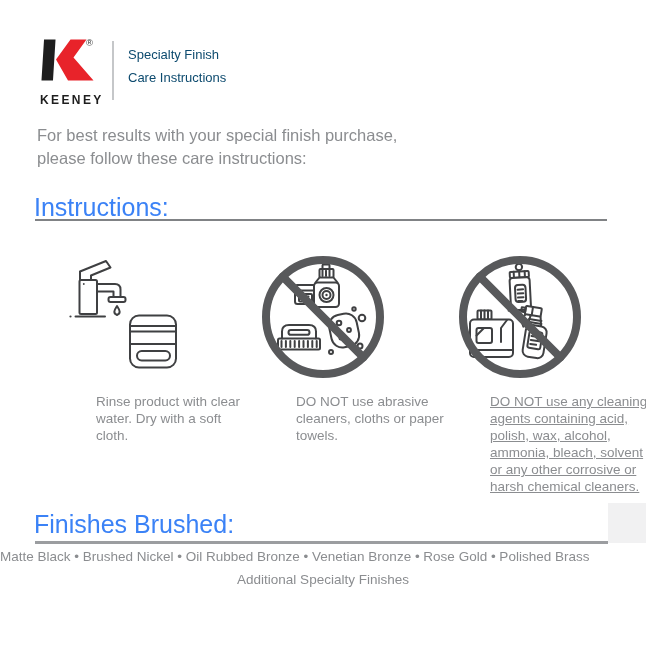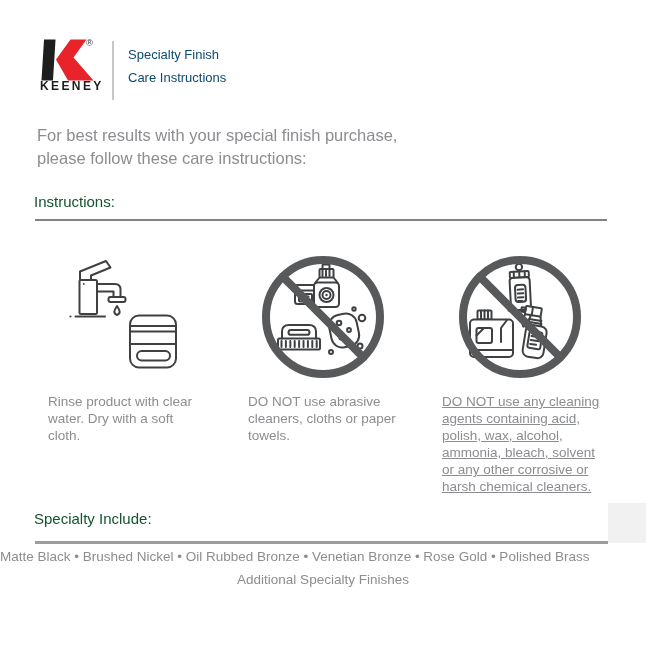--- a/index.html
+++ b/index.html
@@ -3,40 +3,40 @@
 <meta charset="utf-8">
 <style>
   html,body{margin:0;padding:0;background:#e9e9e9;}
   .page{
     position:relative;width:646px;height:646px;background:#ffffff;overflow:hidden;
     font-family:"Liberation Sans",sans-serif;margin:0 auto;
   }
   
   .logo-mark{position:absolute;left:41px;top:39px;width:54px;height:42px;}
   .registered{position:absolute;left:86px;top:37px;font-size:9.5px;color:#3a3a3a;}
-  .brand-name{position:absolute;left:40px;top:79px;font-size:12px;font-weight:700;
+  .brand-name{position:absolute;left:40px;top:93px;font-size:12px;font-weight:700;
     letter-spacing:2.4px;color:#1e1e1e;}
   .v-divider{position:absolute;left:112px;top:41px;width:2px;height:59px;background:#c5c7c9;}
   .doc-title{position:absolute;left:128px;top:43px;font-size:13px;line-height:23px;color:#0c4a6e;}
   
   .intro{position:absolute;left:37px;top:124px;font-size:16.5px;line-height:22.5px;color:#8b8d90;}
   
-  .section-heading{position:absolute;left:34px;font-size:15px;color:#14532d;}
+  .section-heading{position:absolute;left:34px;font-size:25px;color:#3b82f6;}
   .heading-instructions{top:193px;}
   .heading-finishes{top:510px;}
   .rule{position:absolute;left:35px;}
   .rule-instructions{top:219px;width:572px;height:2px;background:#808285;}
   .rule-finishes{top:541px;width:573px;height:3px;background:#9b9da0;}
   
   .icon-svg{position:absolute;}
   #icon-faucet{left:58px;top:250px;}
   #icon-no-abrasive{left:259px;top:253px;}
   #icon-no-chemical{left:456px;top:253px;}
   
-  .caption{position:absolute;top:393px;font-size:13.5px;line-height:17px;color:#8b8d90;}
+  .caption{position:absolute;top:393px;font-size:13.5px;line-height:17px;color:#8b8d90;margin-left:48px;}
   .caption-1{left:48px;width:152px;}
   .caption-2{left:248px;width:158px;}
   .caption-3{left:442px;width:166px;text-decoration:underline;}
   
   .finishes-line{position:absolute;left:0;top:549px;width:646px;text-align:left;
     font-size:13.5px;color:#8b8d90;}
   .additional-line{position:absolute;left:0;top:572px;width:646px;text-align:center;
     font-size:13.5px;color:#8b8d90;}
   .edge-artifact{position:absolute;left:608px;top:503px;width:38px;height:40px;background:#f1f1f2;}
 </style>
@@ -182,20 +182,20 @@
         <path d="M76,92 L82,92"></path>
     </g>
     <circle cx="64" cy="64" r="57" stroke="#58595B" stroke-width="8"></circle>
     <line x1="23.7" y1="23.7" x2="104.3" y2="104.3" stroke="#58595B" stroke-width="8"></line>
   </svg>
 
   <div class="caption caption-1">Rinse product with clear water. Dry with a soft cloth.</div>
   <div class="caption caption-2">DO NOT use abrasive cleaners, cloths or paper towels.</div>
   <div class="caption caption-3">DO NOT use any cleaning agents containing acid, polish, wax, alcohol, ammonia, bleach, solvent or any other corrosive or harsh chemical cleaners.</div>
 
-  <div class="section-heading heading-finishes">Specialty Include:</div>
+  <div class="section-heading heading-finishes">Finishes Brushed:</div>
   <div class="rule rule-finishes"></div>
 
   <div class="finishes-line">Matte Black • Brushed Nickel • Oil Rubbed Bronze • Venetian Bronze • Rose Gold • Polished Brass</div>
   <div class="additional-line">Additional Specialty Finishes</div>
 
   <div class="edge-artifact"></div>
 </div>
 
 </body></html>

